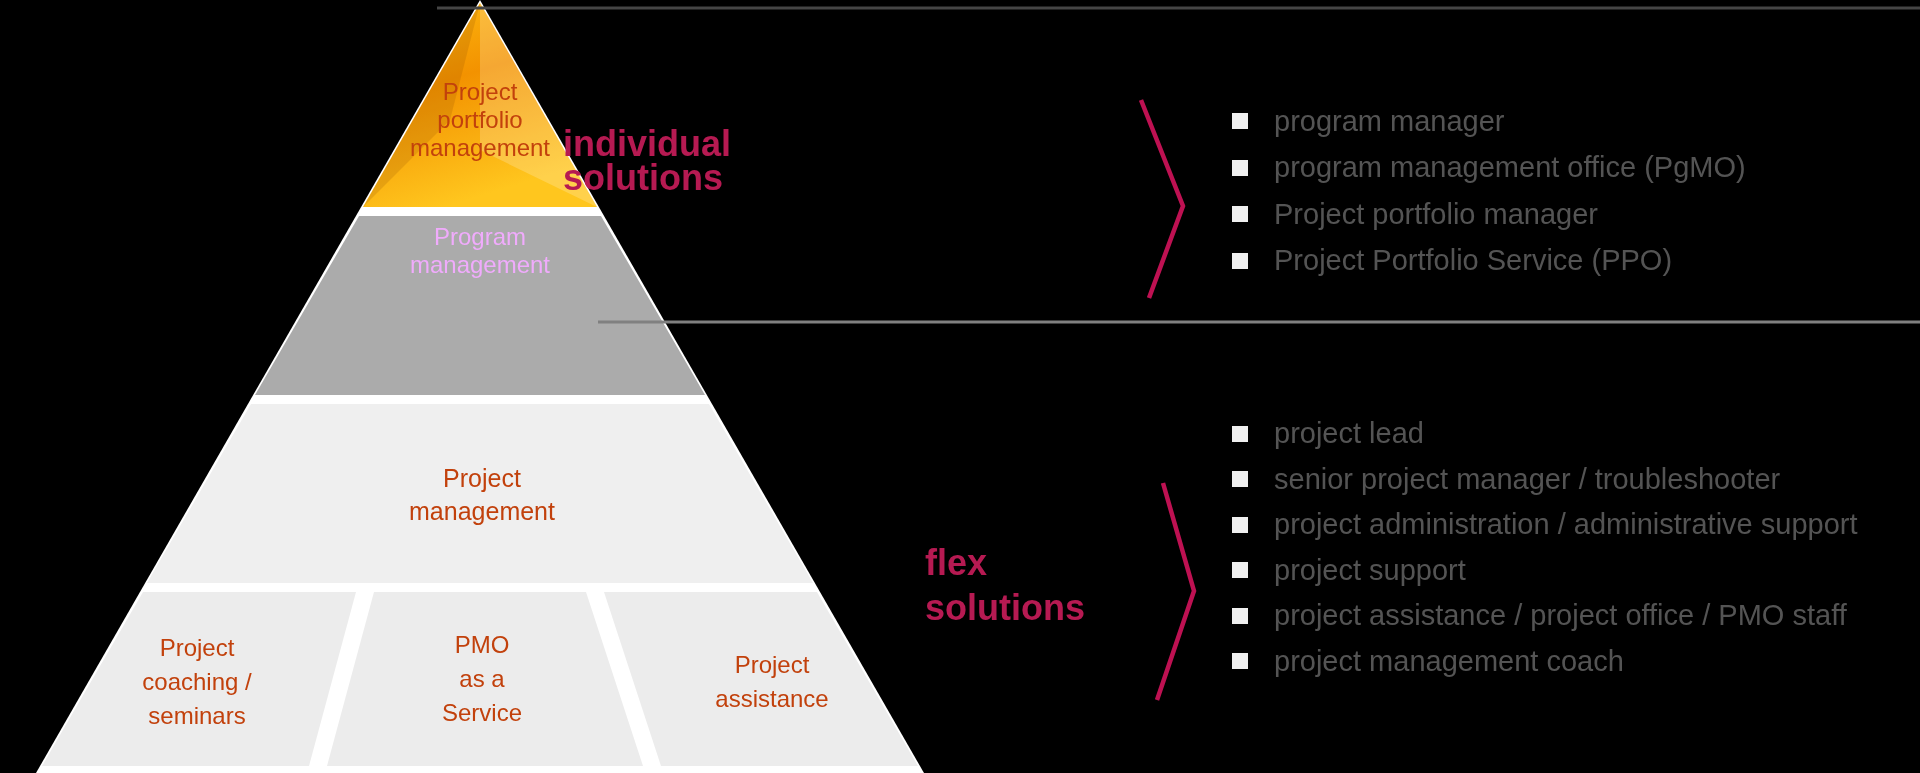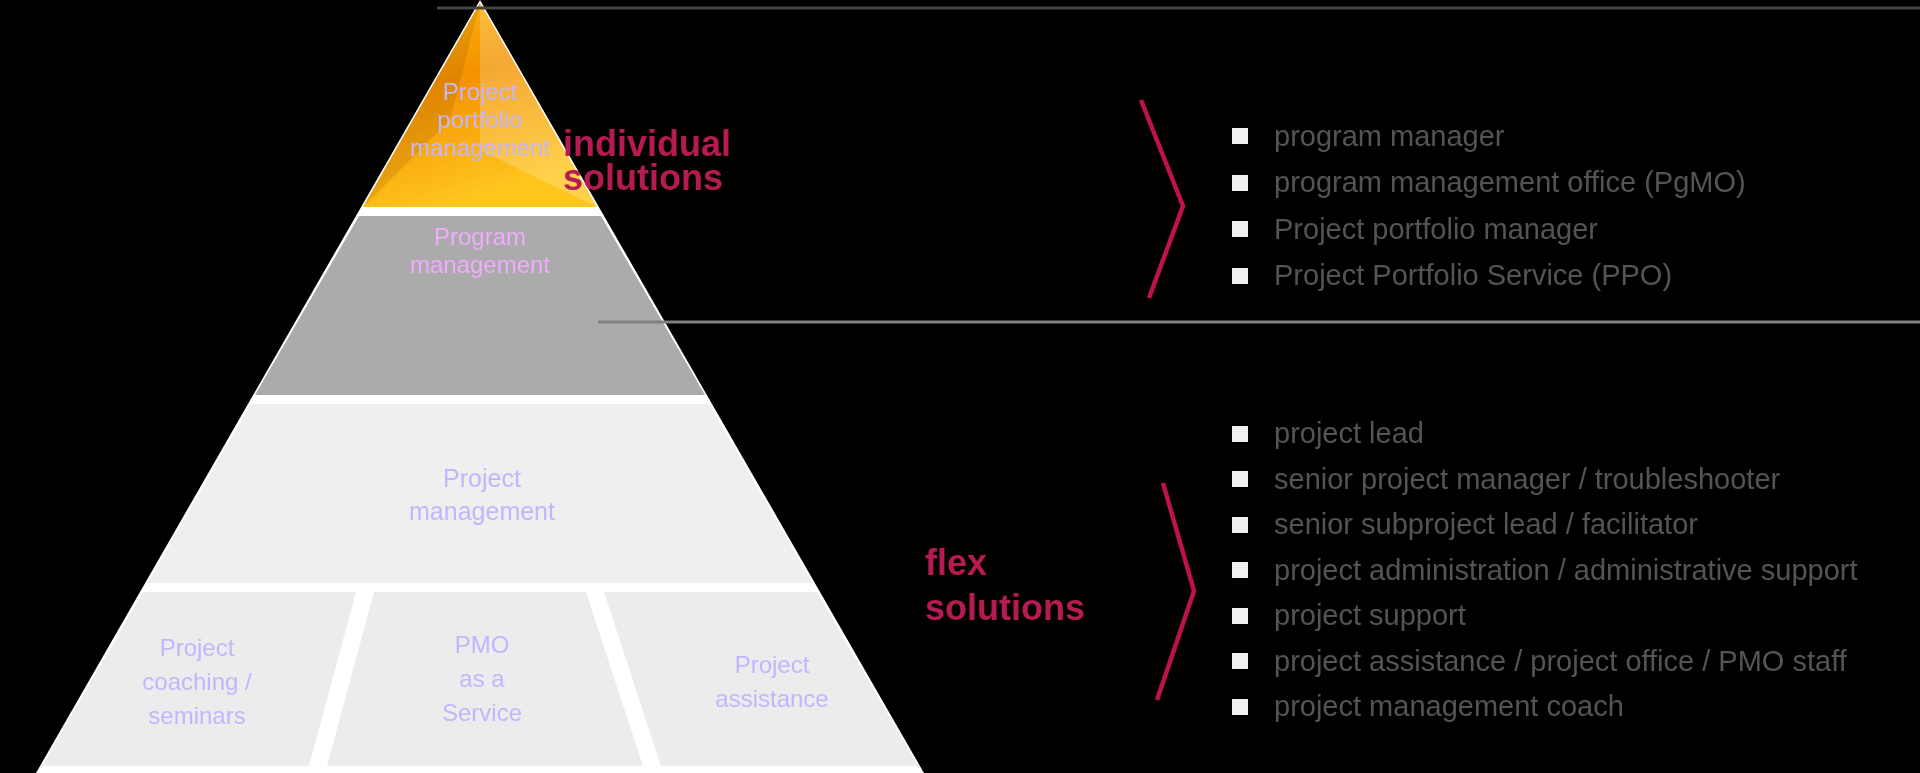--- a/index.html
+++ b/index.html
@@ -1,33 +1,33 @@
 <!DOCTYPE html>
 <html><head>
 <meta charset="utf-8">
 <style>
   html,body{margin:0;padding:0;background:#000;}
   .canvas{position:relative;width:1920px;height:773px;background:#000;overflow:hidden;
           font-family:"Liberation Sans",sans-serif;}
   svg.layer{position:absolute;left:0;top:0;}
-  .tier-label{position:absolute;text-align:center;color:#c4b5fd;font-size:24px;line-height:28px;}
+  .tier-label{position:absolute;text-align:center;color:#c2410c;font-size:24px;line-height:28px;}
   .tier-label span{display:block;}
   .t1{left:380px;top:78px;width:200px;}
   .t2{left:360px;top:223px;width:240px;color:#f0abfc;}
   .t3{left:362px;top:462px;width:240px;font-size:25px;line-height:33px;}
   .t4l{left:77px;top:631px;width:240px;line-height:34px;}
   .t4m{left:362px;top:628px;width:240px;line-height:34px;}
   .t4r{left:652px;top:648px;width:240px;line-height:34px;}
   .group-label{position:absolute;color:#B61A52;font-weight:bold;font-size:36px;}
   .group-label span{display:block;}
   .label-a{left:563px;top:127px;line-height:34px;}
   .label-b{left:925px;top:540px;line-height:45px;}
   ul.bullets{position:absolute;list-style:none;margin:0;padding:0;}
   ul.bullets li{display:flex;align-items:center;}
-  .list-a{left:1232px;top:113px;}
+  .list-a{left:1232px;top:98px;}
   .list-a li{height:46.5px;}
   .list-b{left:1232px;top:411px;}
   .list-b li{height:45.5px;}
   .sq{width:16px;height:16px;background:#f0f0f0;margin-right:26px;flex:0 0 16px;}
   .btxt{color:#545454;font-size:29px;white-space:nowrap;}
 </style>
 </head>
 <body>
 
 <div class="canvas">
@@ -122,24 +122,20 @@
     <li>
       <span class="sq"></span>
       <span class="btxt">project lead</span>
     </li>
     <li>
       <span class="sq"></span>
       <span class="btxt">senior project manager / troubleshooter</span>
     </li>
     <li>
       <span class="sq"></span>
-      <span class="btxt">senior subproject lead / facilitator</span>
-    </li>
-    <li>
-      <span class="sq"></span>
       <span class="btxt">project administration / administrative support</span>
     </li>
     <li>
       <span class="sq"></span>
       <span class="btxt">project support</span>
     </li>
     <li>
       <span class="sq"></span>
       <span class="btxt">project assistance / project office / PMO staff</span>
     </li>

